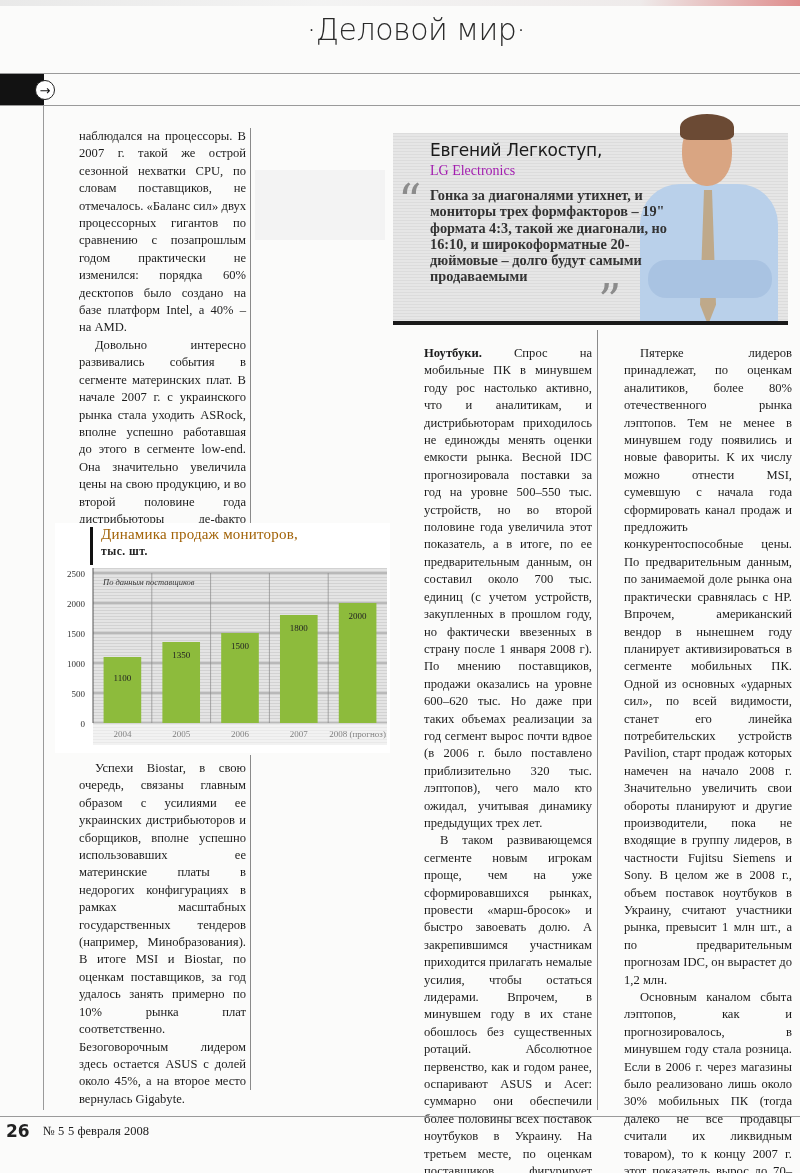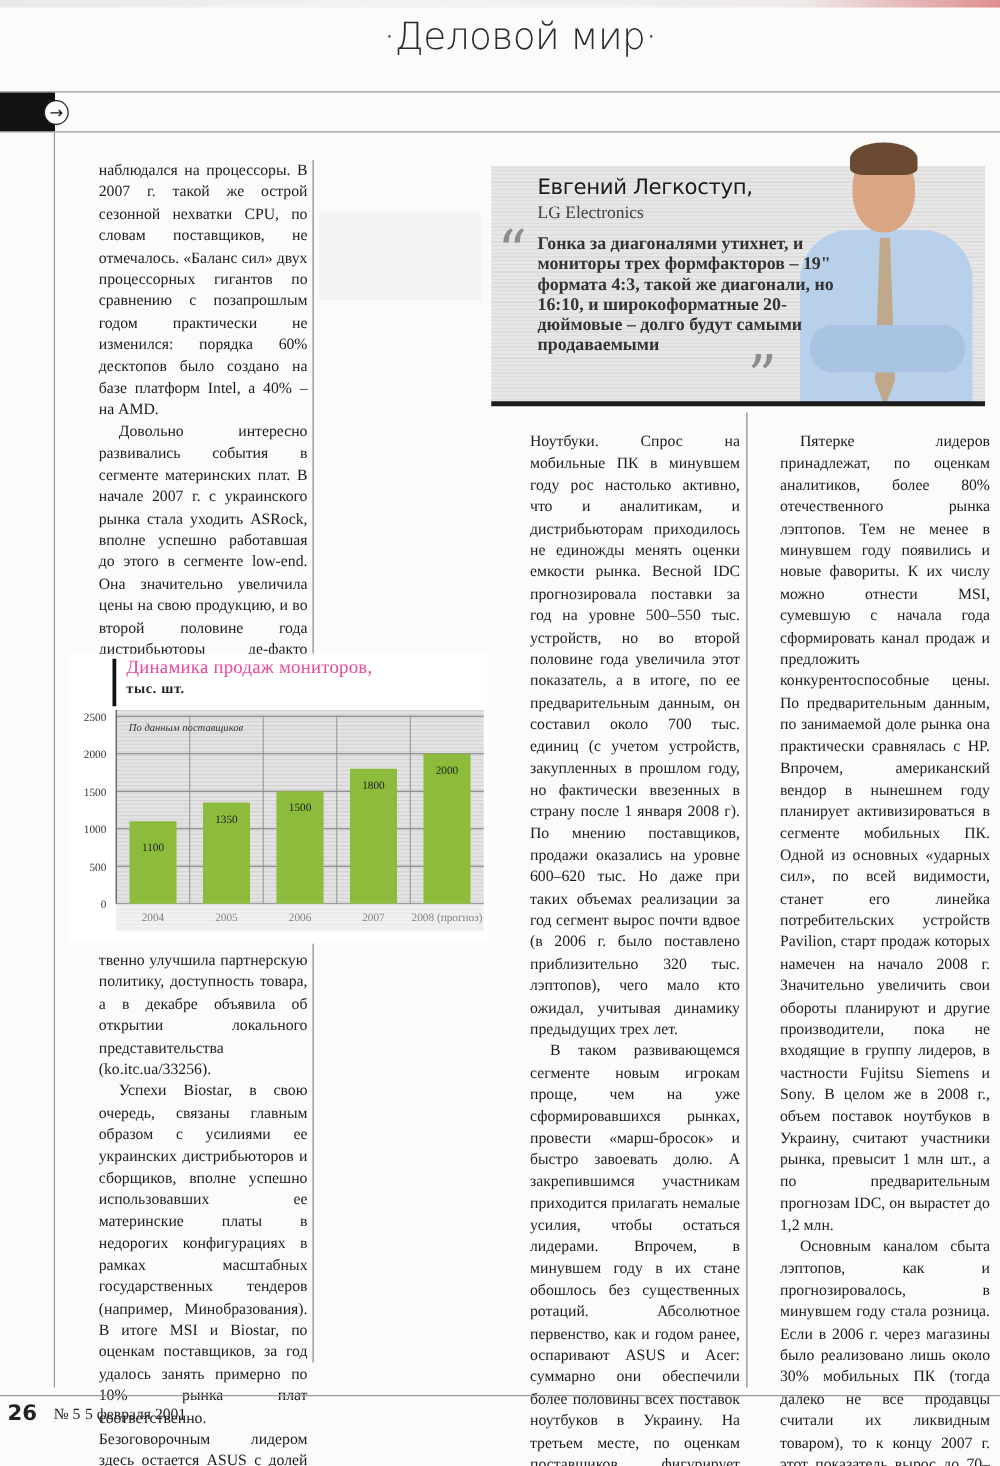--- a/index.html
+++ b/index.html
@@ -14,51 +14,51 @@
     border-top: 1px solid #9a9a9a; border-bottom: 1px solid #9a9a9a; }
   .nav-black { position: absolute; left: 0; top: 0; width: 44px; height: 31px; background: #121212; }
   .nav-arrow { position: absolute; left: 35px; top: 6px; width: 20px; height: 20px; border-radius: 50%;
     background: #fff; border: 1.5px solid #222; display: flex; align-items: center; justify-content: center;
     font-family: "DejaVu Sans", sans-serif; font-size: 13px; line-height: 1; color: #111; }
   .vline-left { position: absolute; left: 43px; top: 106px; width: 1px; height: 1004px; background: #9a9a9a; }
 
   .col { position: absolute; font-size: 12.6px; line-height: 17.4px; text-align: justify; color: #1c1c1c; }
   .col p { text-indent: 0; margin-left: 19px; }
   .col p.ind { text-indent: 16px; }
-  .col b { font-weight: normal; }
+  .col b { font-weight: bold; }
   .col1a { left: 60px; top: 128px; width: 186px; }
   .col1b { left: 60px; top: 760px; width: 186px; }
   .col2 { left: 405px; top: 345px; width: 187px; }
   .col3 { left: 605px; top: 345px; width: 187px; }
   .divider { position: absolute; width: 1px; background: #8a8a8a; }
 
   .ghost { position: absolute; background: #efefef; opacity: .6; }
 
   
   .quote-box { position: absolute; left: 393px; top: 133px; width: 395px; height: 190px;
     background: repeating-linear-gradient(0deg,#dcdcdc 0 1px,#e6e6e6 1px 3px); }
   .quote-bar { position: absolute; left: 393px; top: 321px; width: 395px; height: 4px; background: #1a1a1a; }
   .quote-name { position: absolute; left: 430px; top: 140px; font-family: "DejaVu Sans", sans-serif; font-size: 17px; color: #1a1a1a; letter-spacing: -0.3px; }
-  .quote-company { position: absolute; left: 430px; top: 163px; font-size: 14px; color: #404040; }
+  .quote-company { position: absolute; left: 430px; top: 163px; font-size: 14px; color: #a21caf; }
   .quote-text { position: absolute; left: 430px; top: 187px; width: 265px; font-size: 14.3px; line-height: 16.3px; font-weight: bold; color: #333; }
   .quote-open { position: absolute; left: 398px; top: 178px; font-size: 46px; color: #8c8c8c; font-family: "DejaVu Serif", serif; line-height: 1; }
   .quote-close { position: absolute; left: 598px; top: 278px; font-size: 46px; color: #8c8c8c; font-family: "DejaVu Serif", serif; line-height: 1; }
 
   
   .photo { position: absolute; left: 640px; top: 110px; width: 140px; height: 214px; overflow: hidden; }
   .photo .head { position: absolute; left: 42px; top: 10px; width: 50px; height: 66px; border-radius: 45% 45% 48% 48%; background: #d9a582; }
   .photo .hair { position: absolute; left: 40px; top: 4px; width: 54px; height: 26px; border-radius: 50% 50% 20% 20%; background: #6b4a34; }
   .photo .body { position: absolute; left: 0px; top: 74px; width: 138px; height: 150px; border-radius: 40px 40px 0 0; background: #b9d0ea; }
   .photo .tie { position: absolute; left: 60px; top: 80px; width: 16px; height: 135px; background: #bfa98a; clip-path: polygon(25% 0,75% 0,100% 85%,50% 100%,0 85%); }
   .photo .arms { position: absolute; left: 8px; top: 150px; width: 124px; height: 38px; border-radius: 18px; background: #a9c3e2; }
 
   
   .chart { position: absolute; left: 55px; top: 523px; width: 335px; height: 230px; background: #fff; }
   .chart-accent { position: absolute; left: 35px; top: 4px; width: 3px; height: 38px; background: #111; }
-  .chart-title { position: absolute; left: 46px; top: 3px; font-size: 15px; color: #ec4899; letter-spacing: .2px; }
+  .chart-title { position: absolute; left: 46px; top: 3px; font-size: 15px; color: #a16207; letter-spacing: .2px; }
   .chart-unit { position: absolute; left: 46px; top: 22px; font-size: 11.5px; font-weight: bold; color: #222; letter-spacing: .5px; text-align: center; }
   .chart svg { position: absolute; left: 0; top: 0; }
 </style>
 </head>
 <body>
 
 <div class="topband"></div>
 <div class="section-title">·Деловой мир·</div>
 
 <div class="nav-bar">
@@ -118,21 +118,20 @@
       <text x="243.79999999999998" y="108" text-anchor="middle" font-size="9" font-family="Liberation Serif, serif" fill="#222">1800</text>
       <text x="243.79999999999998" y="214" text-anchor="middle" font-size="9" font-family="Liberation Serif, serif" fill="#222">2007</text>
       <rect x="283.784" y="80" width="37.632" height="120" fill="#8dbb3c"></rect>
       <text x="302.59999999999997" y="96" text-anchor="middle" font-size="9" font-family="Liberation Serif, serif" fill="#222">2000</text>
       <text x="302.59999999999997" y="214" text-anchor="middle" font-size="9" font-family="Liberation Serif, serif" fill="#222">2008 (прогноз)</text>
       <rect x="38" y="200" width="294" height="22" fill="url(#stripes)" opacity="0.5"></rect>
     </svg>
 </div>
 
 <div class="col col1b">
-  <p>твенно улучшила партнерскую политику, доступность товара, а в декабре объявила об открытии локального представительства (ko.itc.ua/33256).</p>
   <p class="ind">Успехи Biostar, в свою очередь, связаны главным образом с усилиями ее украинских дистрибьюторов и сборщиков, вполне успешно использовавших ее материнские платы в недорогих конфигурациях в рамках масштабных государственных тендеров (например, Минобразования). В итоге MSI и Biostar, по оценкам поставщиков, за год удалось занять примерно по 10% рынка плат соответственно. Безоговорочным лидером здесь остается ASUS с долей около 45%, а на второе место вернулась Gigabyte.</p>
 </div>
 <div class="divider" style="left:250px;top:755px;height:335px;"></div>
 
 <div class="quote-box"></div>
 <div class="photo">
   <div class="body"></div>
   <div class="tie"></div>
   <div class="arms"></div>
   <div class="head"></div>
@@ -152,13 +151,13 @@
 <div class="divider" style="left:597px;top:330px;height:780px;"></div>
 
 <div class="col col3">
   <p class="ind">Пятерке лидеров принадлежат, по оценкам аналитиков, более 80% отечественного рынка лэптопов. Тем не менее в минувшем году появились и новые фавориты. К их числу можно отнести MSI, сумевшую с начала года сформировать канал продаж и предложить конкурентоспособные цены. По предварительным данным, по занимаемой доле рынка она практически сравнялась с HP. Впрочем, американский вендор в нынешнем году планирует активизироваться в сегменте мобильных ПК. Одной из основных «ударных сил», по всей видимости, станет его линейка потребительских устройств Pavilion, старт продаж которых намечен на начало 2008 г. Значительно увеличить свои обороты планируют и другие производители, пока не входящие в группу лидеров, в частности Fujitsu Siemens и Sony. В целом же в 2008 г., объем поставок ноутбуков в Украину, считают участники рынка, превысит 1 млн шт., а по предварительным прогнозам IDC, он вырастет до 1,2 млн.</p>
   <p class="ind">Основным каналом сбыта лэптопов, как и прогнозировалось, в минувшем году стала розница. Если в 2006 г. через магазины было реализовано лишь около 30% мобильных ПК (тогда далеко не все продавцы считали их ликвидным товаром), то к концу 2007 г. этот показатель вырос до 70–75%, так что расширение сотрудничества с ними остается приоритетом №1 для всех рабо-</p>
 </div>
 
 <div style="position:absolute;left:0;top:1116px;width:800px;height:1px;background:#9a9a9a;"></div>
 <div style="position:absolute;left:6px;top:1121px;font-family:'DejaVu Sans',sans-serif;font-weight:bold;font-size:17px;color:#222;">26</div>
 <div style="position:absolute;left:43px;top:1124px;font-size:12.5px;color:#222;">№ 5</div>
-<div style="position:absolute;left:68px;top:1124px;font-size:12.5px;color:#222;">5 февраля 2001</div>
+<div style="position:absolute;left:68px;top:1124px;font-size:12.5px;color:#222;">5 февраля 2008</div>
 
 </body></html>

